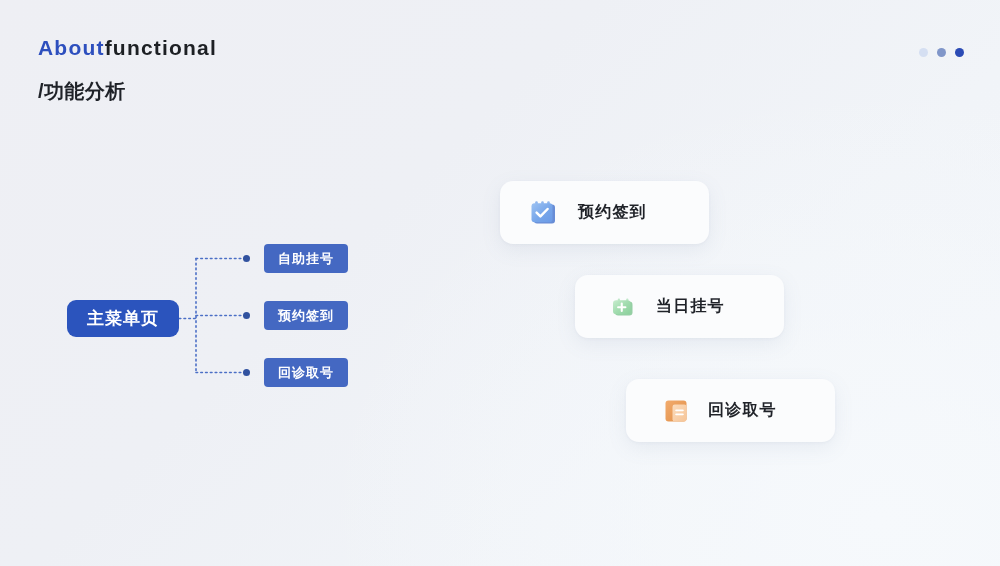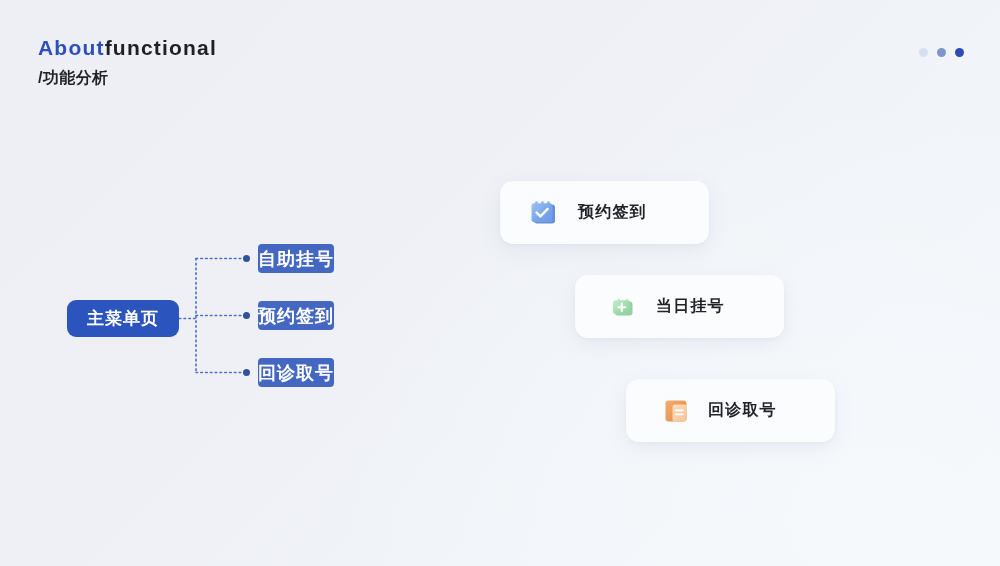--- a/index.html
+++ b/index.html
@@ -32,22 +32,22 @@
   .title-line {
     font-size: 21px;
     font-weight: bold;
     letter-spacing: 1.2px;
     line-height: 1.15;
     white-space: nowrap;
   }
   .title-en-accent { color: #2d4fbe; }
   .title-en-rest { color: #1d2024; }
   .title-sub {
-    margin-top: 8px;
-    font-size: 16px;
+    margin-top: 19px;
+    font-size: 20px;
     font-weight: bold;
     color: #1f2228;
     line-height: 1.2;
     letter-spacing: 0.4px;
     white-space: nowrap;
   }
 
   
   .dot-group {
     position: absolute;
@@ -84,26 +84,26 @@
     left: 67px;
     top: 300px;
     width: 112px;
     height: 37px;
     background: #2b54bd;
     border-radius: 9px;
     font-size: 17px;
     justify-content: center;
   }
   .node-child {
-    left: 258px;
-    width: 76px;
+    left: 264px;
+    width: 84px;
     height: 29px;
     background: #4468c2;
     border-radius: 4px;
-    font-size: 18px;
+    font-size: 13px;
   }
   .node-child.c0 { top: 244px; }
   .node-child.c1 { top: 301px; }
   .node-child.c2 { top: 358px; }
 
   .conn-dot {
     position: absolute;
     width: 7px;
     height: 7px;
     border-radius: 50%;

